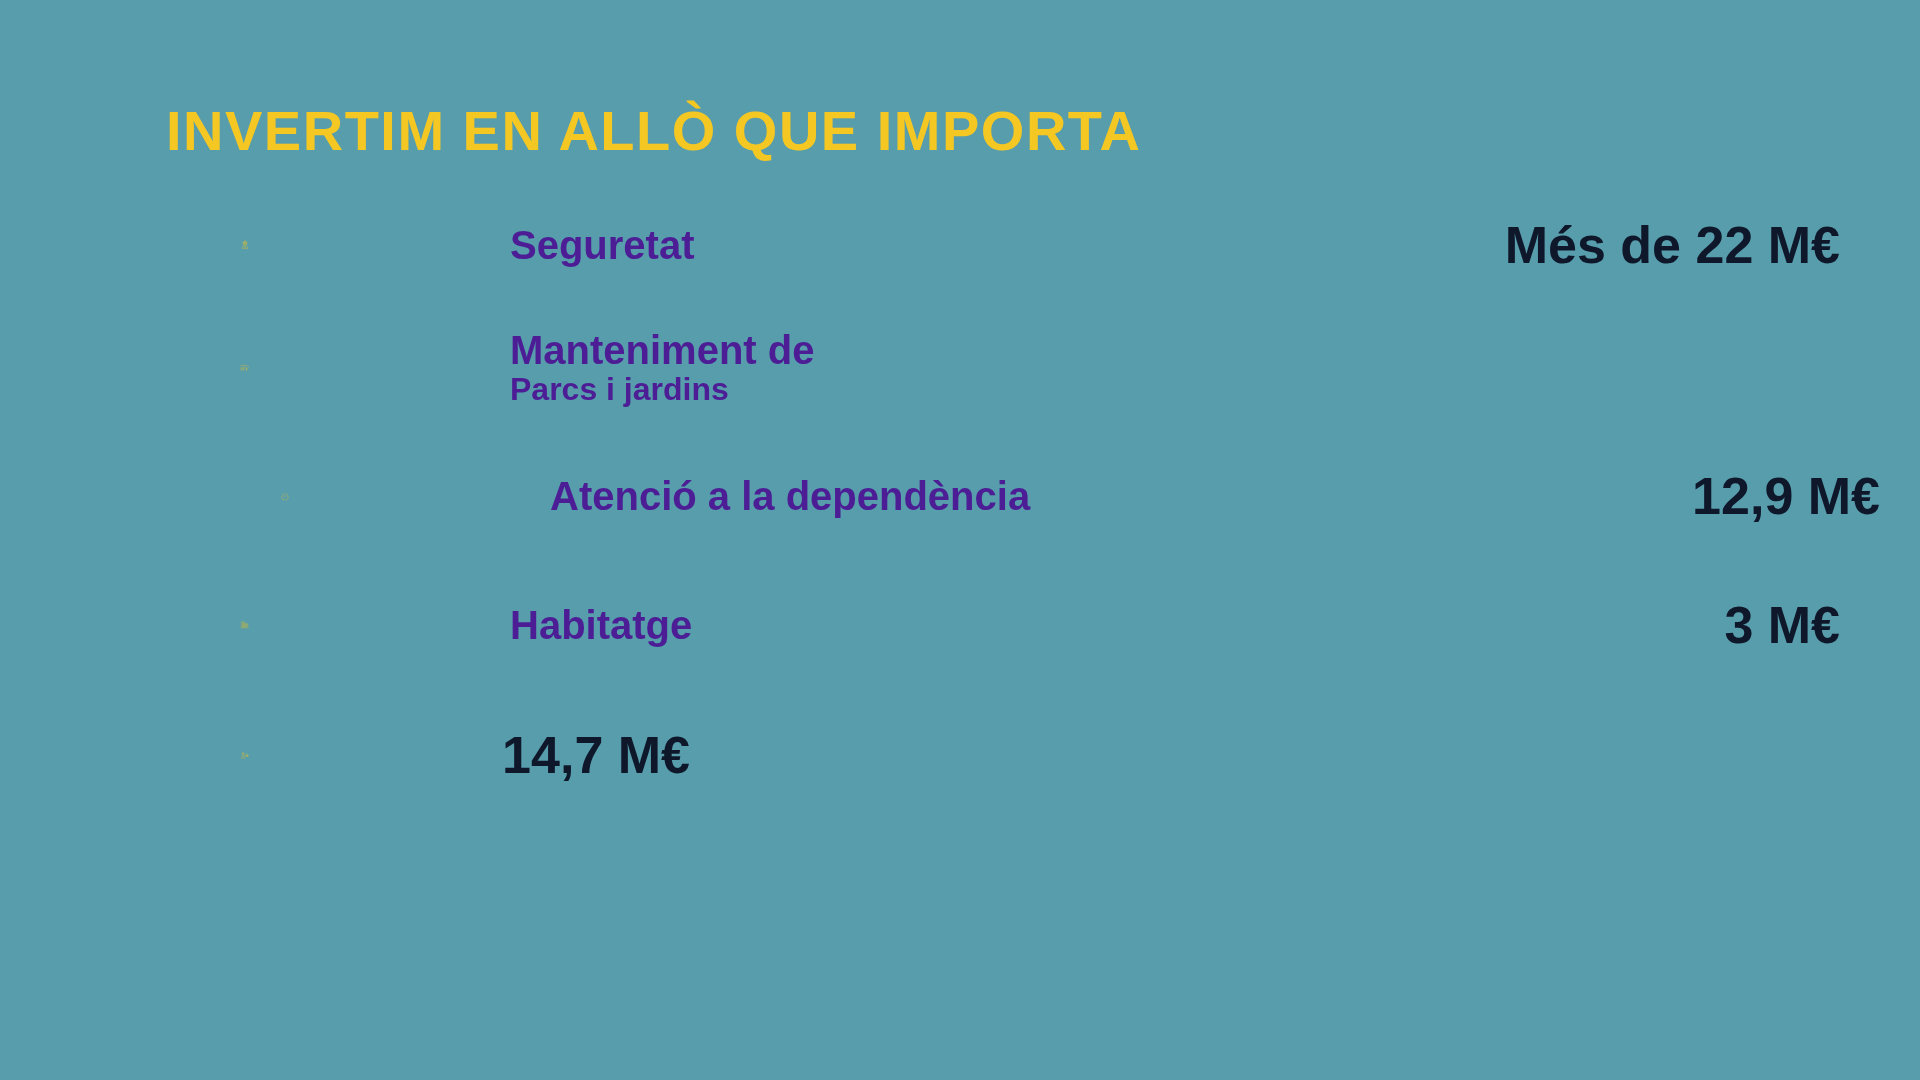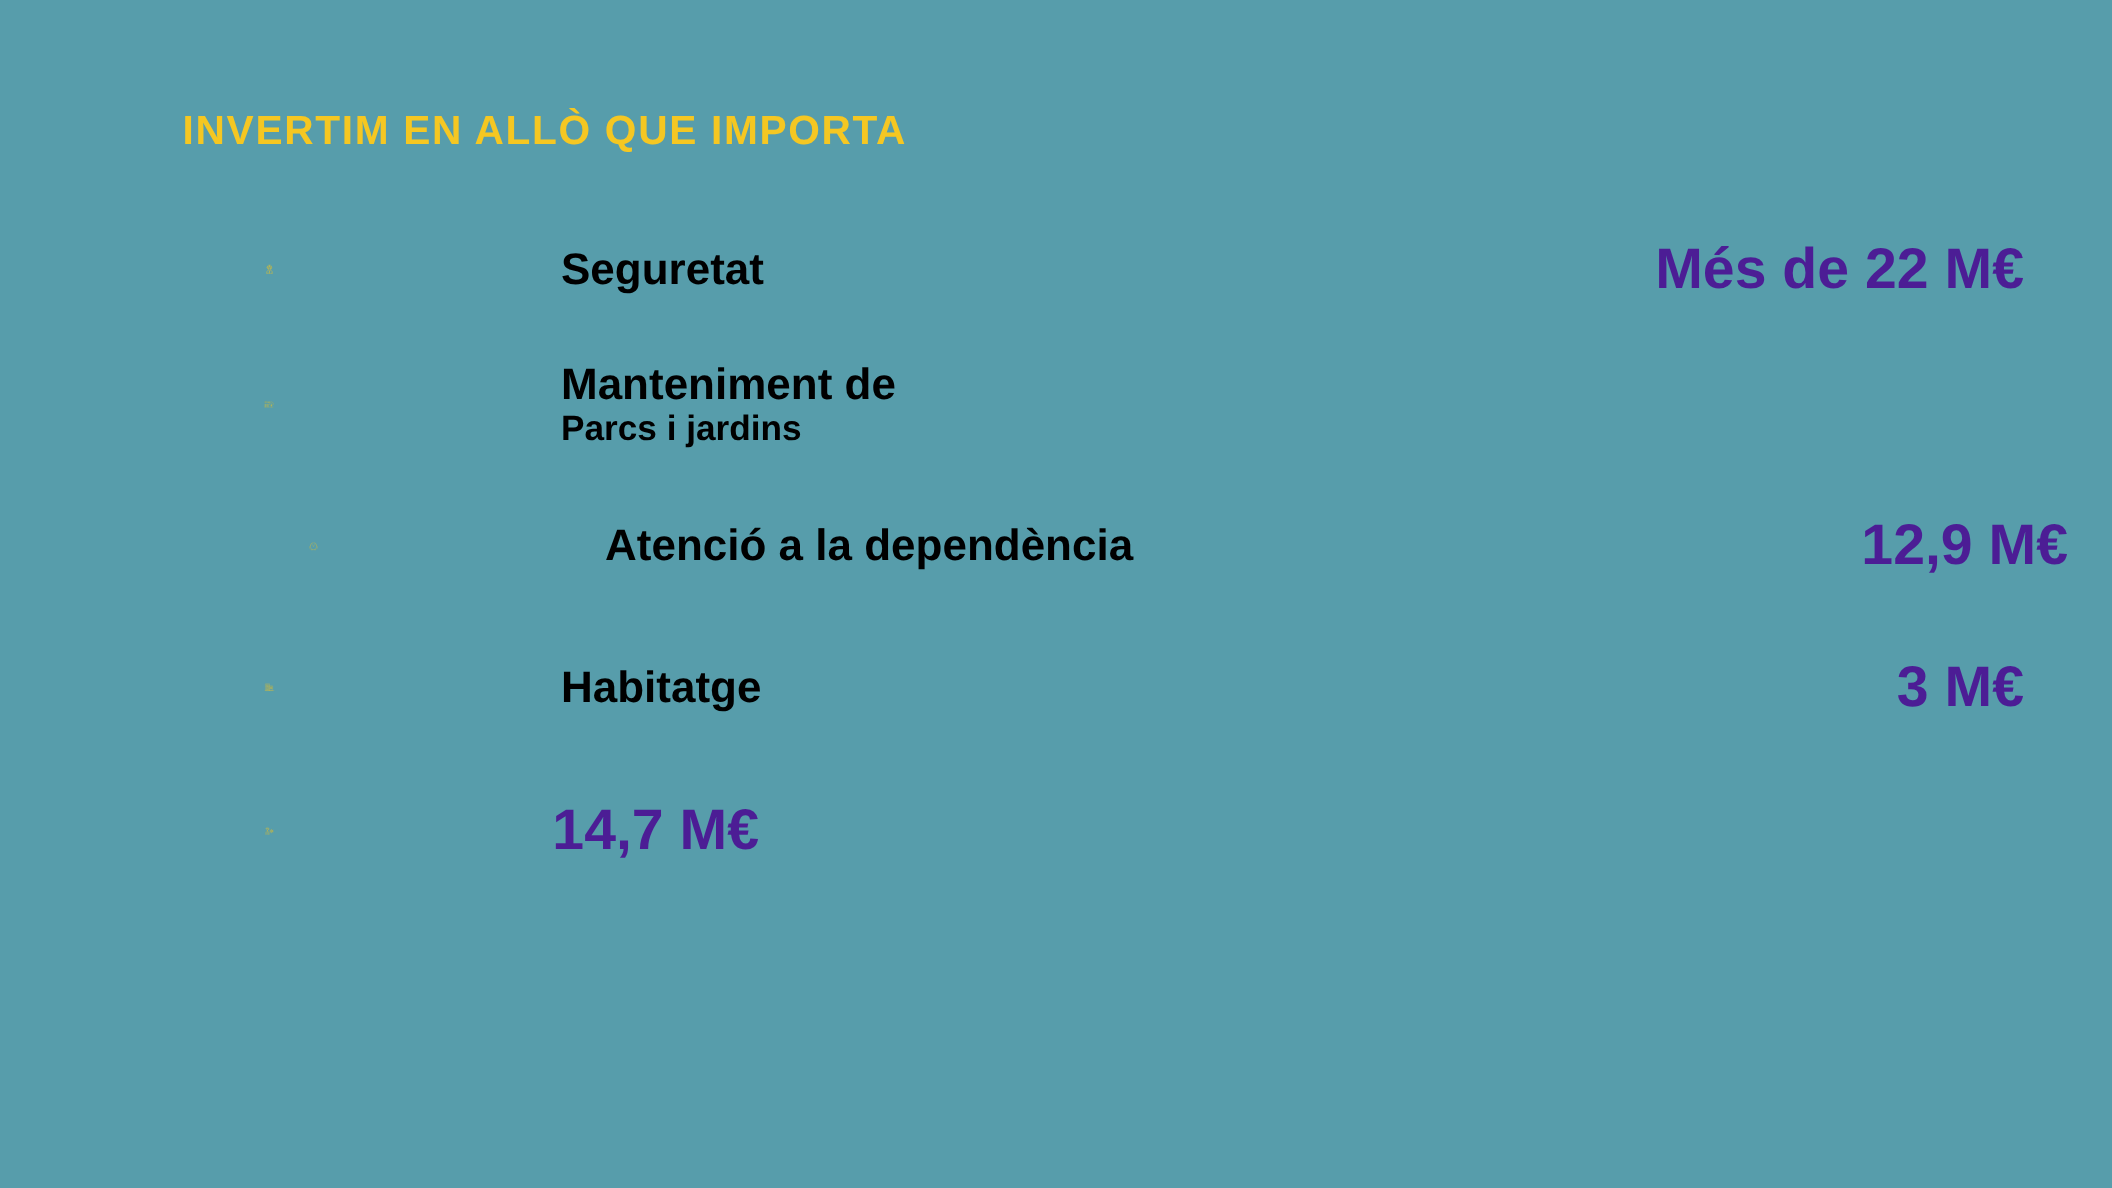--- a/index.html
+++ b/index.html
@@ -17,21 +17,21 @@
     position: relative;
     width: 1920px;
     height: 1080px;
     background: #579dab;
     box-sizing: border-box;
   }
   .title {
     position: absolute;
     left: 166px;
     top: 98px;
-    font-size: 37px;
+    font-size: 56px;
     font-weight: bold;
     letter-spacing: 1.5px;
     color: #f5c722;
     text-transform: uppercase;
     white-space: nowrap;
   }
   .rows {
     position: absolute;
     left: 0;
     top: 185px;
@@ -52,37 +52,37 @@
     align-items: center;
     justify-content: flex-start;
     box-sizing: border-box;
   }
   .icon-cell svg {
     display: block;
   }
   .label-cell {
     flex: 1 1 auto;
     padding-left: 260px;
-    color: #000000;
+    color: #4c1d95;
     font-size: 40px;
     font-weight: bold;
     line-height: 1.12;
     box-sizing: border-box;
   }
   .label-cell .sub {
     display: block;
     font-size: 32px;
     font-weight: bold;
   }
   .value-cell {
     width: 520px;
     min-width: 520px;
     padding-right: 80px;
     text-align: right;
-    color: #4c1d95;
+    color: #0f172a;
     font-size: 52px;
     font-weight: bold;
     white-space: nowrap;
     box-sizing: border-box;
   }
   
   .row-0 { height: 120px; }
   .row-1 { height: 126px; }
   .row-2 { height: 130px; margin-left: 40px; }
   .row-3 { height: 128px; }

